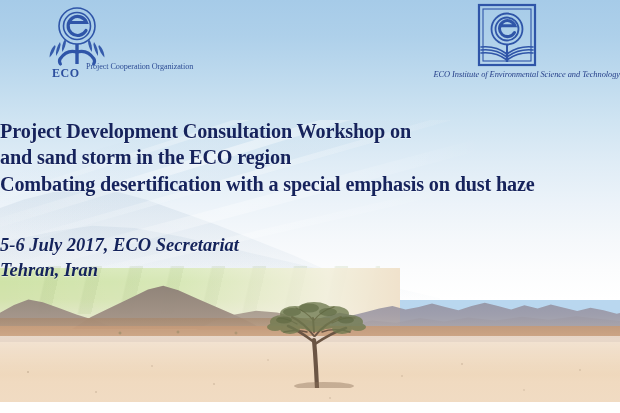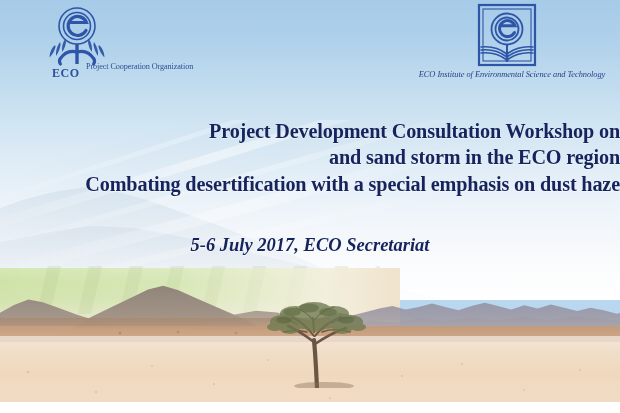--- a/index.html
+++ b/index.html
@@ -183,39 +183,39 @@
     font-size:12px; font-weight:700; color:#2d4f9e; letter-spacing:.5px;
   }
   .eco-full  {
     position:absolute; left:46px; top:56px;
     font-family:"Liberation Serif", serif;
     font-size:8.2px; color:#2f4e96; white-space:nowrap; letter-spacing:-.1px;
   }
 
   .inst-mark { position:absolute; left:62px; top:0; width:82px; height:70px; }
   .inst-cap  {
-    position:absolute; left:0; top:68px; width:216px; text-align:center;
+    position:absolute; left:0; top:68px; width:216px; text-align:right;
     font-family:"Liberation Serif", serif;
     font-size:8.4px; font-style:italic; color:#27418a; white-space:nowrap;
     letter-spacing:-.05px;
   }
 
   
   .title-block {
-    position:absolute; left:0; top:118px; width:620px; text-align:right;
+    position:absolute; left:0; top:118px; width:620px; text-align:left;
     font-family:"Liberation Serif", serif;
     font-weight:700; color:#16235c;
     line-height:1.30;
     text-shadow:0 1px 1px rgba(255,255,255,.55);
   }
   .title-line { font-size:20.2px; white-space:nowrap; letter-spacing:-.15px; }
 
   
   .date-block {
-    position:absolute; left:0; top:233px; width:620px; text-align:center;
+    position:absolute; left:0; top:233px; width:620px; text-align:left;
     font-family:"Liberation Serif", serif;
     font-weight:700; font-style:italic; color:#14235b;
     line-height:1.34;
     text-shadow:0 1px 1px rgba(255,255,255,.5);
   }
   .date-line { font-size:18.5px; white-space:nowrap; }
 </style>
 </head>
 <body>
 
@@ -345,15 +345,16 @@
   </div>
 
   <div class="title-block">
     <div class="title-line">Project Development Consultation Workshop on</div>
     <div class="title-line">and sand storm in the ECO region</div>
     <div class="title-line">Combating desertification with a special emphasis on dust haze</div>
   </div>
 
   <div class="date-block">
     <div class="date-line">5-6 July 2017, ECO Secretariat</div>
+    <div class="date-line">Tehran, Iran</div>
   </div>
 
 </div>
 
 </body></html>

